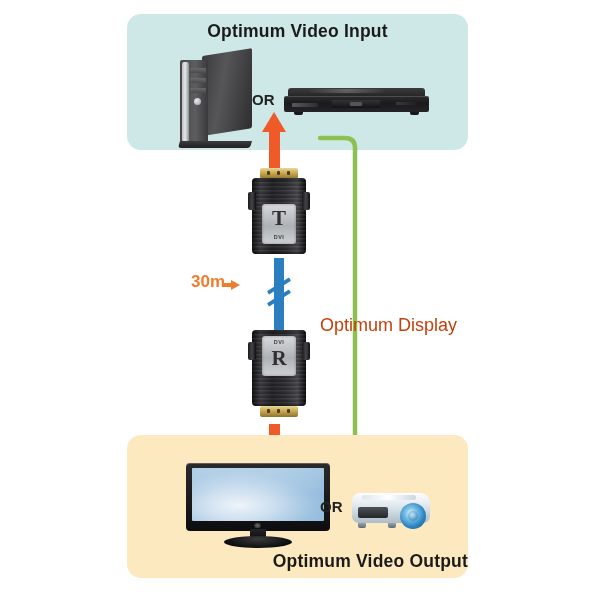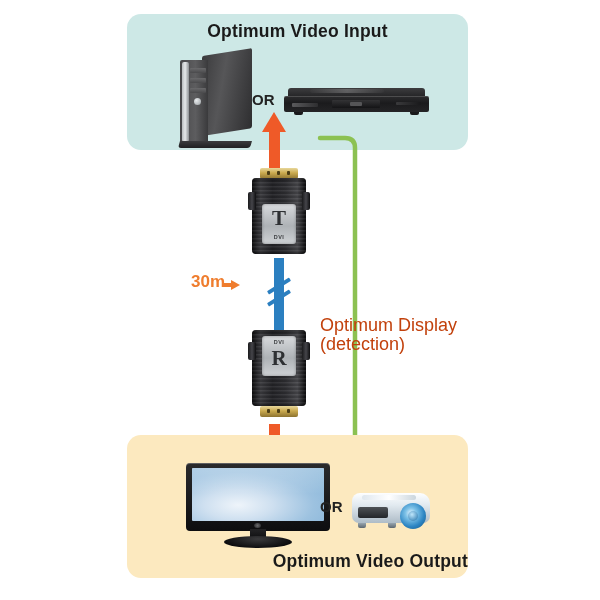--- a/index.html
+++ b/index.html
@@ -215,21 +215,20 @@
     <div class="break-mark" style="left:266px;top:284px;transform:rotate(-32deg);"></div>
     <div class="break-mark" style="left:266px;top:296px;transform:rotate(-32deg);"></div>
   </div>
 
   <div class="label-20m">30m</div>
   <div class="arrow-20m-tail"></div>
   <div class="arrow-20m"></div>
 
   <div id="display-note">
     <div>Optimum Display</div>
-    <div>(detection)</div>
   </div>
 
   <div class="connector" id="connector-rx">
     <div class="cn-shell" style="top:0px"></div>
     <div class="cn-ridges" style="top:0px"></div>
     <div class="cn-screw" style="left:0px;top:12px"></div>
     <div class="cn-screw" style="left:54px;top:12px"></div>
     <div class="cn-plate" style="top:6px"></div>
     <div class="cn-logo" style="top:9px">DVI</div>
     <div class="cn-letter" style="top:16px">R</div>

